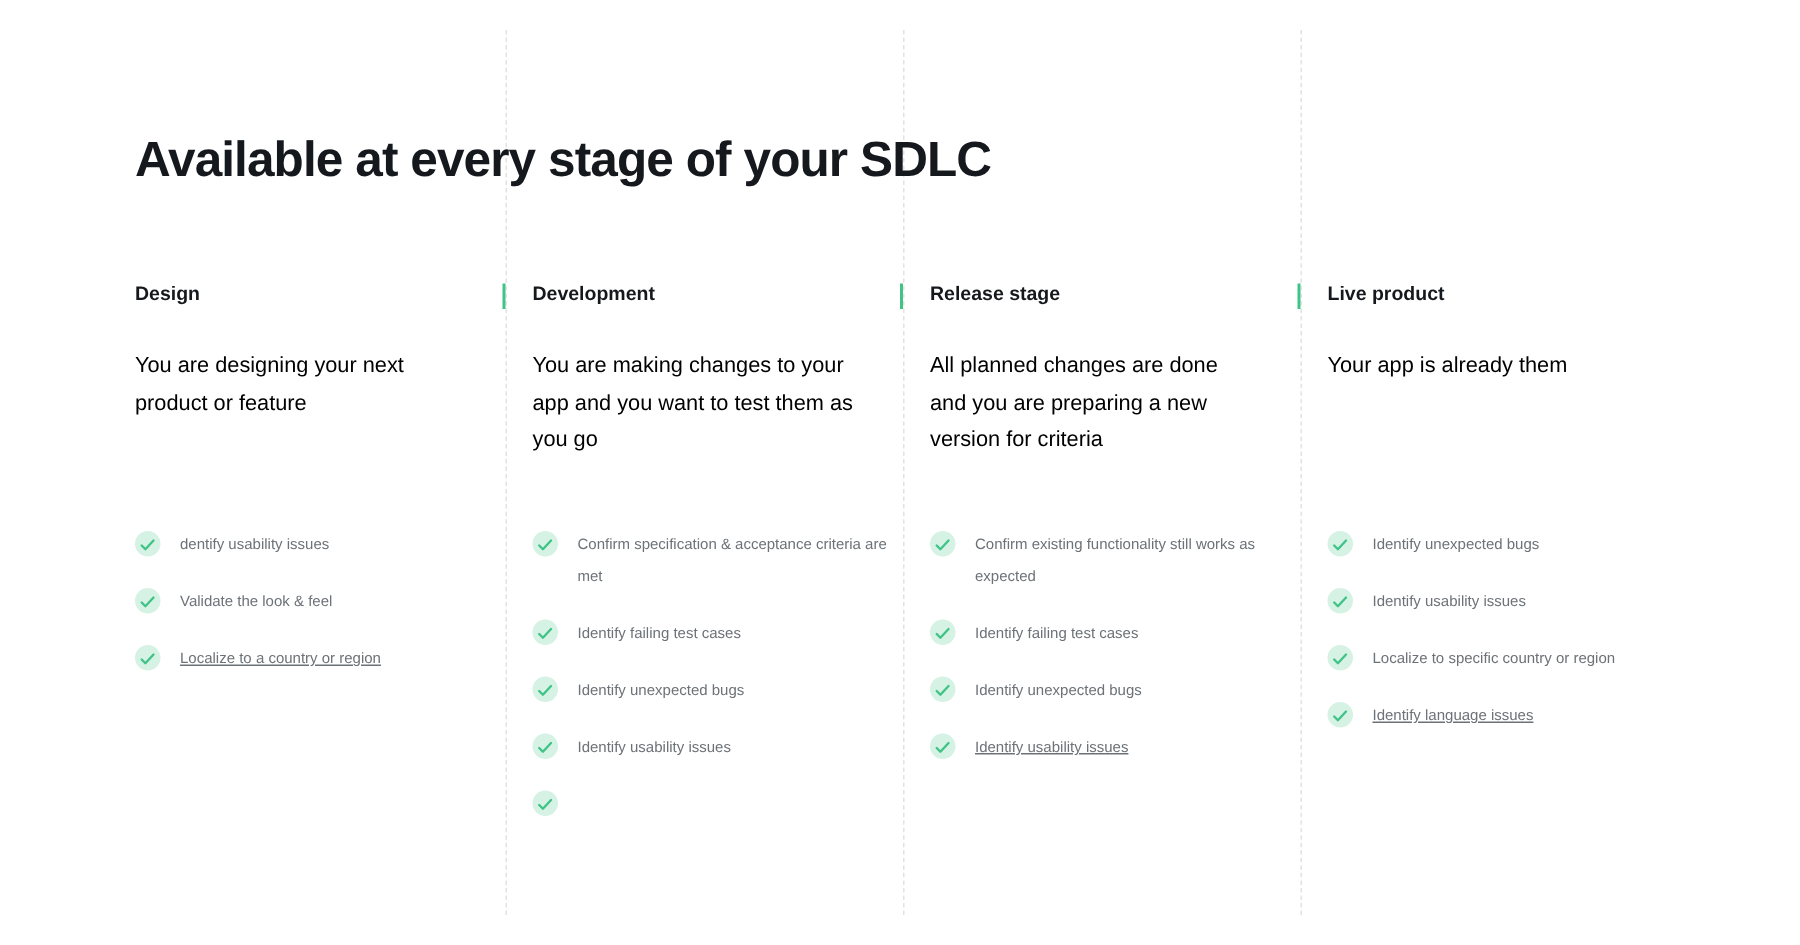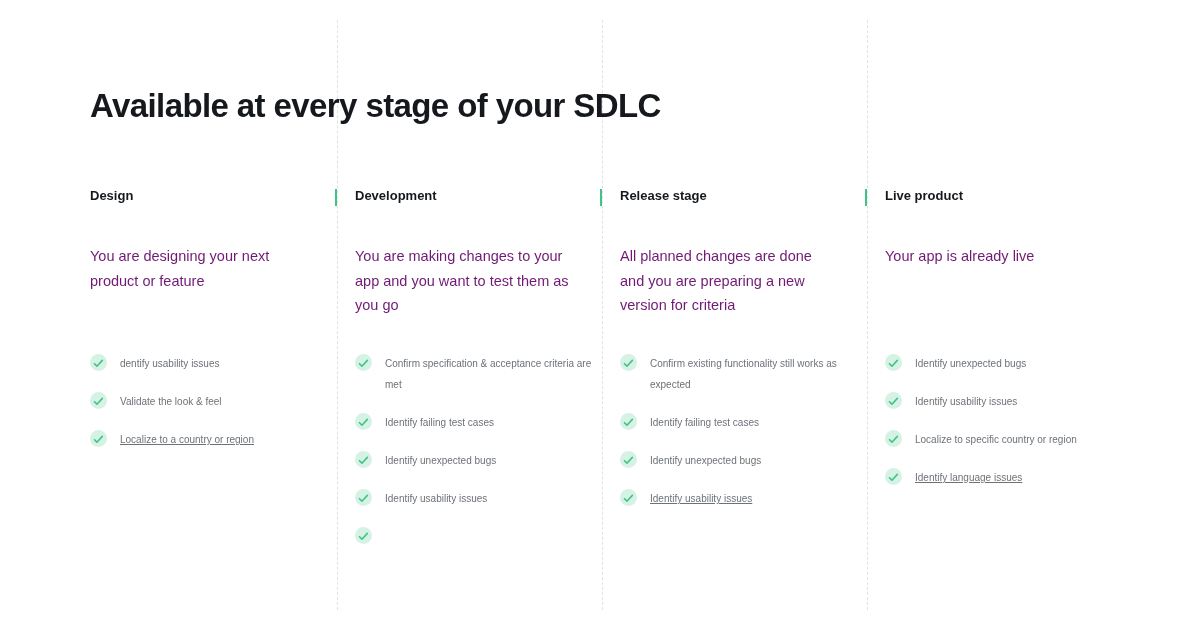--- a/index.html
+++ b/index.html
@@ -77,24 +77,24 @@
   .col-head {
     position:relative;
     font-size:13px;
     line-height:20px;
     font-weight:bold;
     color:#15181c;
     white-space:nowrap;
   }
 
   .col-desc {
-    margin-top:38px;
+    margin-top:26px;
     font-size:14.5px;
     line-height:24.5px;
-    color:#701a75;
+    color:#000000;
     max-width:215px;
   }
 
   
   .checklist {
     position:absolute;
     top:167px;
     left:0;
     width:240px;
     list-style:none;
@@ -265,21 +265,21 @@
           <span>Identify usability issues</span>
         </li>
       </ul>
     </div>
 
     <div class="col c3">
       <div class="col-head">
         <span class="accent"></span>
         <span>Live product</span>
       </div>
-      <div class="col-desc">Your app is already live</div>
+      <div class="col-desc">Your app is already them</div>
       <ul class="checklist">
         <li class="check-item">
           <span class="check-icon">
             <svg viewBox="0 0 12 12">
                 <path d="M1.6 6.2 L4.3 8.9 L10.2 2.6" fill="none" stroke="#3fc387" stroke-width="1.7" stroke-linecap="round" stroke-linejoin="round"></path>
               </svg>
           </span>
           <span>Identify unexpected bugs</span>
         </li>
         <li class="check-item">

